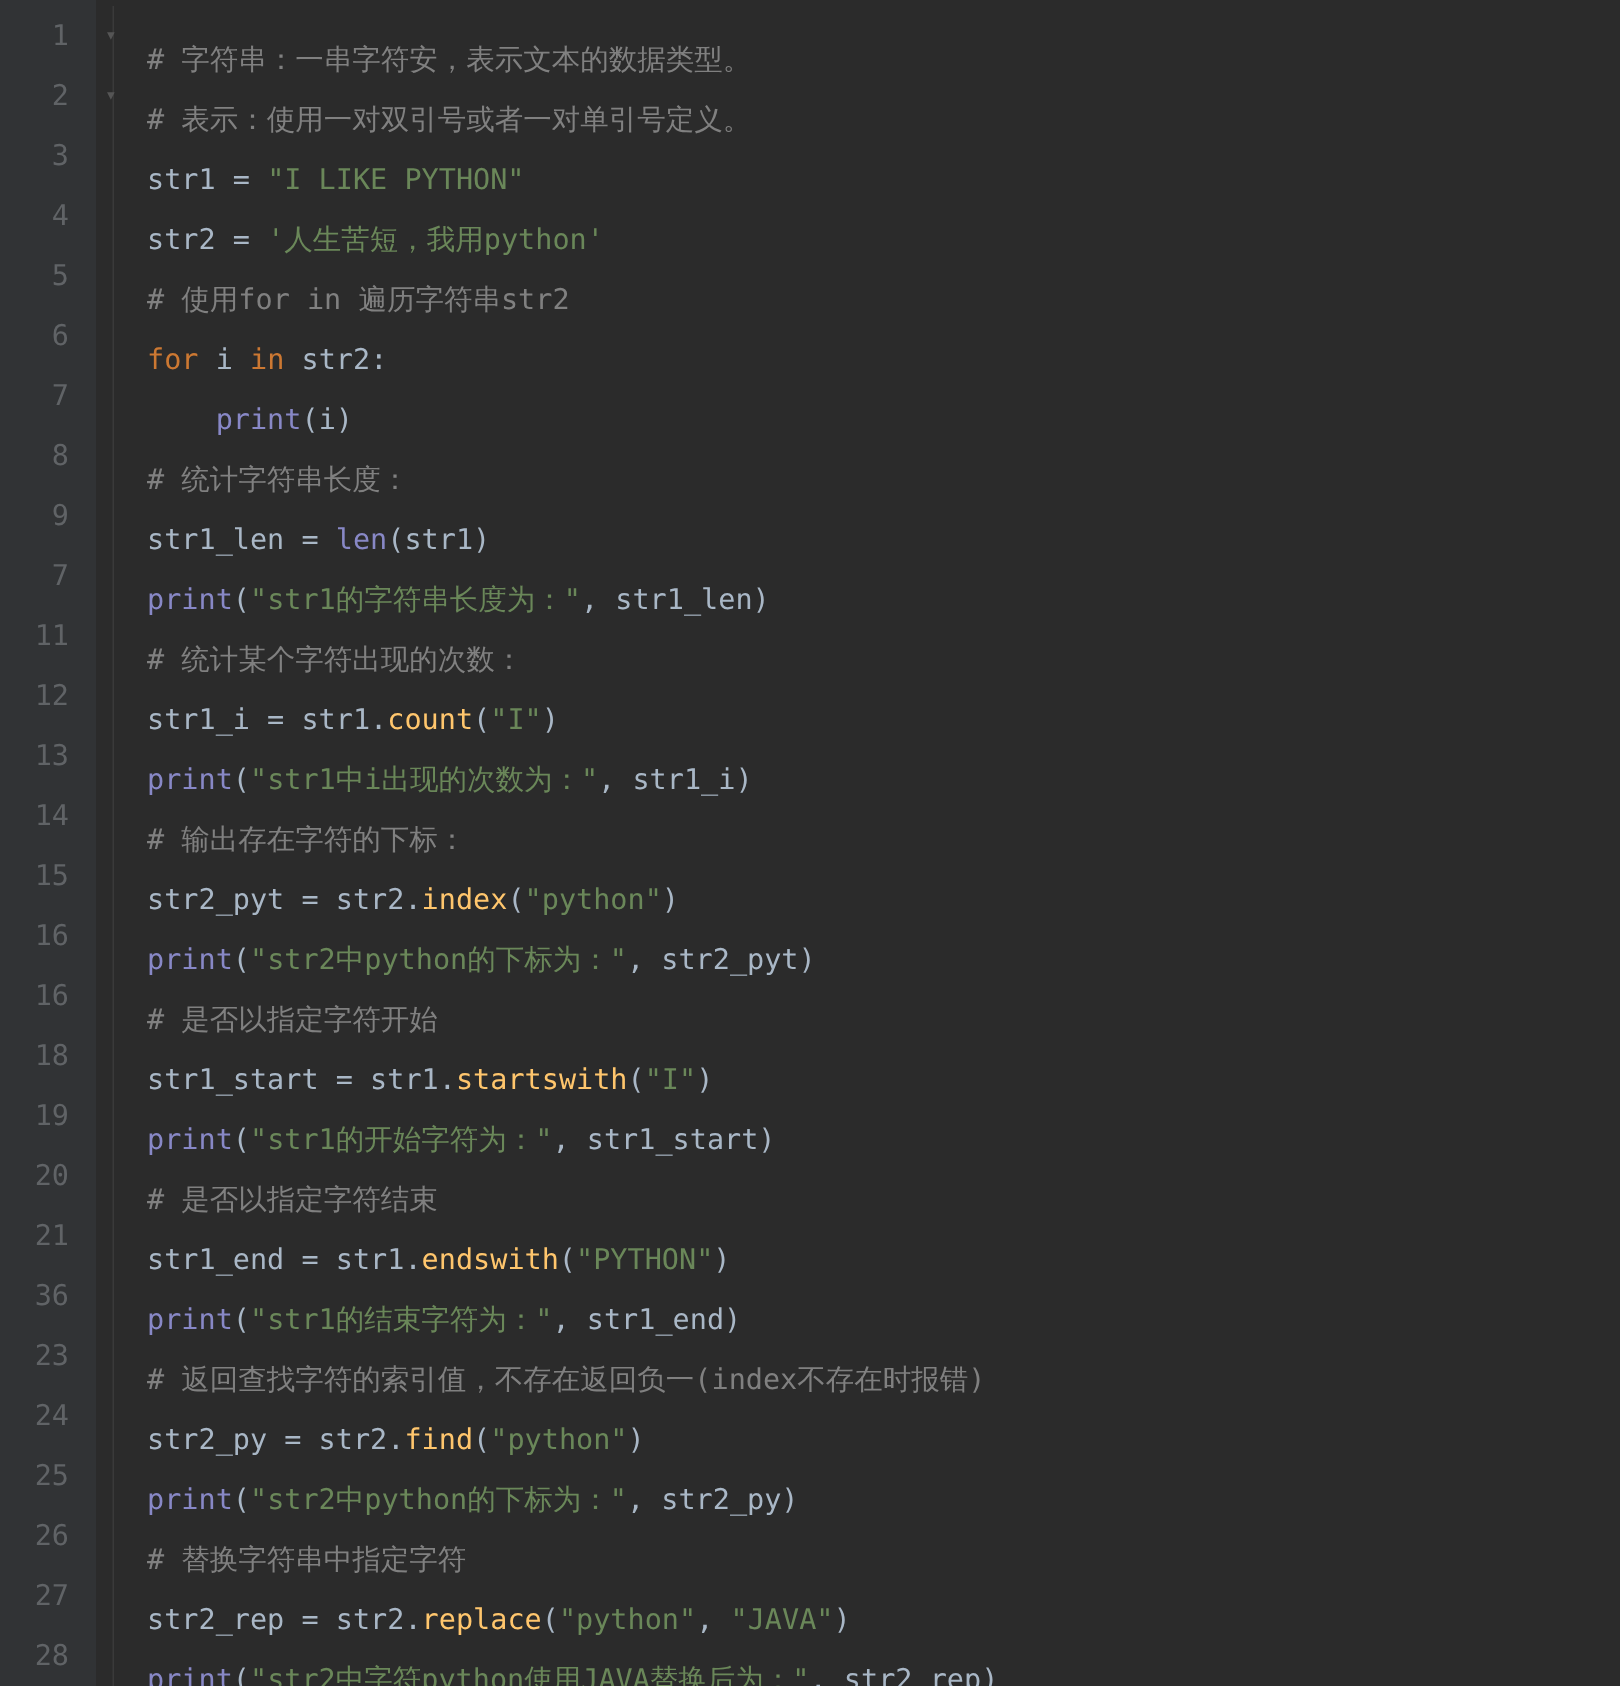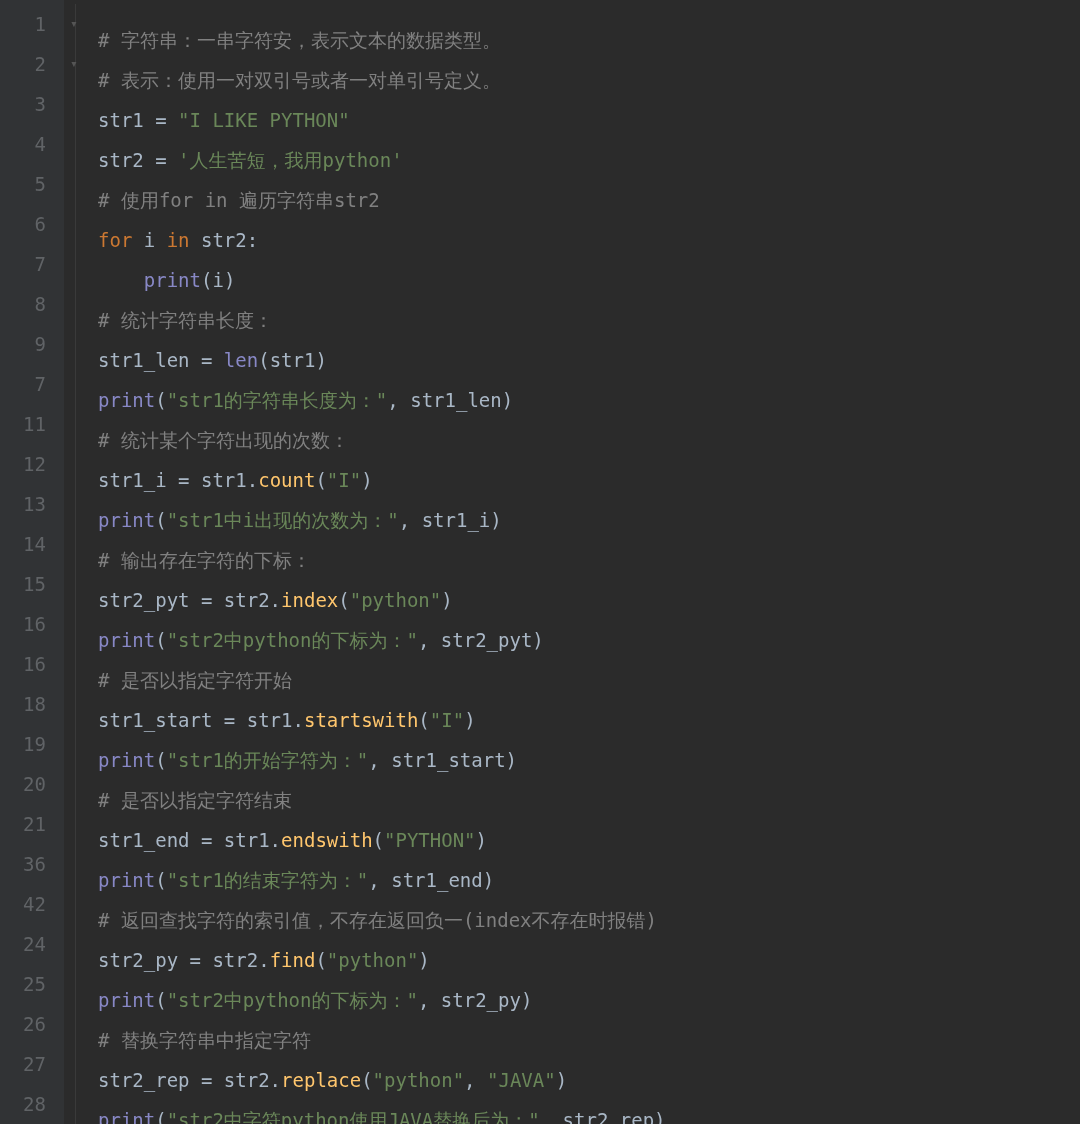--- a/index.html
+++ b/index.html
@@ -91,21 +91,21 @@
       <div class="ln">13</div>
       <div class="ln">14</div>
       <div class="ln">15</div>
       <div class="ln">16</div>
       <div class="ln">16</div>
       <div class="ln">18</div>
       <div class="ln">19</div>
       <div class="ln">20</div>
       <div class="ln">21</div>
       <div class="ln">36</div>
-      <div class="ln">42</div>
+      <div class="ln">23</div>
       <div class="ln">24</div>
       <div class="ln">25</div>
       <div class="ln">26</div>
       <div class="ln">27</div>
       <div class="ln">28</div>
     </div>
   <div class="fold-col">
     <div class="fold-line"></div>
     <div class="fold-marker l1">▾</div>
     <div class="fold-marker l2">▾</div>

